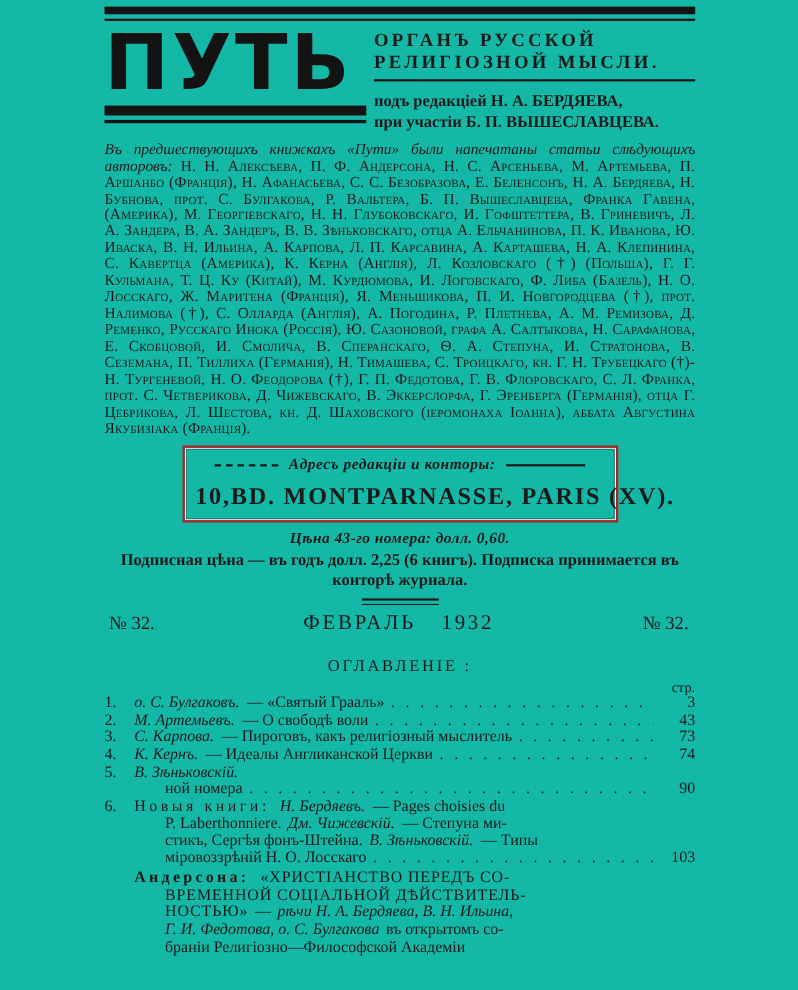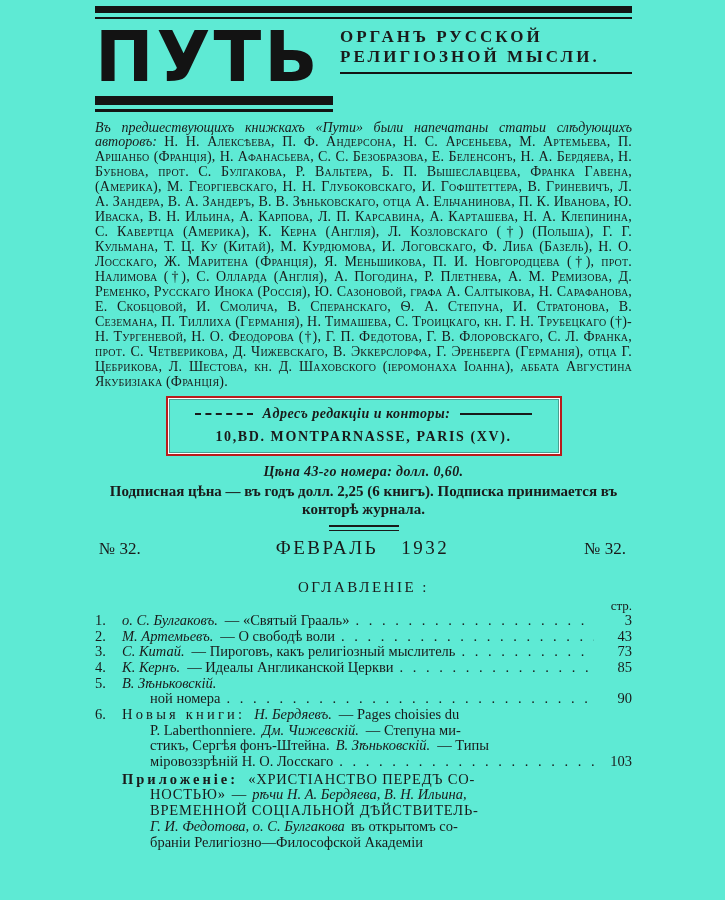--- a/index.html
+++ b/index.html
@@ -1,18 +1,18 @@
 <!DOCTYPE html>
 <html><head>
 <meta charset="utf-8">
 <style>
   html,body{margin:0;padding:0;background:#ffffff;}
   .page{
     position:relative;width:725px;height:900px;overflow:hidden;
-    background:#5eead4;color:#1a1a1a;
+    background:#14b8a6;color:#1a1a1a;
     font-family:"Liberation Serif","DejaVu Serif",serif;
   }
   .content{padding:6px 93px 0 95px;}
 
   
   .rule-a{height:7px;background:#141414;margin-bottom:4px;}
   .rule-b{height:2px;background:#141414;}
 
   
   .masthead{display:flex;justify-content:space-between;margin-top:5px;}
@@ -37,21 +37,21 @@
   
   .address-box{
     width:372px;margin:3px auto 8px;border:2px solid #b91c1c;
     box-shadow:0 0 0 1px #fefefe inset, 0 0 0 2px rgba(26,26,26,.35) inset;
     padding:8px 10px 9px;
   }
   .address-label-row{display:flex;align-items:center;justify-content:center;gap:10px;font-size:14px;}
   .dash-seg{width:58px;border-top:2px dashed #1a1a1a;}
   .solid-seg{width:72px;border-top:2px solid #1a1a1a;}
   .address-label{font-style:italic;font-weight:700;letter-spacing:0.5px;white-space:nowrap;}
-  .address{font-weight:700;font-size:14px;letter-spacing:1.6px;text-align:center;margin-top:7px;white-space:nowrap;}
+  .address{font-weight:700;font-size:22px;letter-spacing:1.6px;text-align:center;margin-top:7px;white-space:nowrap;}
 
   
   .pricing{text-align:center;margin-top:7px;}
   .price-line{font-style:italic;font-weight:700;font-size:14px;letter-spacing:0.4px;}
   .subscription{font-weight:700;font-size:15px;max-width:556px;margin:2px auto 0;line-height:1.2;}
 
   .mini-rule{width:70px;height:3px;margin:7px auto 5px;border-top:2px solid #1a1a1a;border-bottom:1px solid #1a1a1a;}
 
   
   .issue-row{display:flex;align-items:baseline;justify-content:space-between;font-weight:400;font-size:17px;padding:1px 6px 0 4px;}
@@ -93,20 +93,24 @@
         <div class="logo">ПУТЬ</div>
         <div class="logo-rule-a"></div>
         <div class="logo-rule-b"></div>
       </div>
       <div class="mast-right">
         <div class="subtitle">
           <div>ОРГАНЪ РУССКОЙ</div>
           <div>РЕЛИГІОЗНОЙ МЫСЛИ.</div>
         </div>
         <div class="subtitle-rule"></div>
+        <div class="editors">
+          <div>подъ редакціей Н. А. БЕРДЯЕВА,</div>
+          <div>при участіи Б. П. ВЫШЕСЛАВЦЕВА.</div>
+        </div>
       </div>
     </header>
 
     <p class="authors-note"><span class="intro">Въ предшествующихъ книжкахъ «Пути» были напечатаны статьи слѣдующихъ авторовъ:</span> <span class="authors">Н. Н. Алексѣева, П. Ф. Андерсона, Н. С. Арсеньева, М. Артемьева, П. Аршанбо (Франція), Н. Афанасьева, С. С. Безобразова, Е. Беленсонъ, Н. А. Бердяева, Н. Бубнова, прот. С. Булгакова, Р. Вальтера, Б. П. Вышеславцева, Франка Гавена, (Америка), М. Георгіевскаго, Н. Н. Глубоковскаго, И. Гофштеттера, В. Гриневичъ, Л. А. Зандера, В. А. Зандеръ, В. В. Зѣньковскаго, отца А. Ельчанинова, П. К. Иванова, Ю. Иваска, В. Н. Ильина, А. Карпова, Л. П. Карсавина, А. Карташева, Н. А. Клепинина, С. Кавертца (Америка), К. Керна (Англія), Л. Козловскаго (†) (Польша), Г. Г. Кульмана, Т. Ц. Ку (Китай), М. Курдюмова, И. Логовскаго, Ф. Либа (Базель), Н. О. Лосскаго, Ж. Маритена (Франція), Я. Меньшикова, П. И. Новгородцева (†), прот. Налимова (†), С. Олларда (Англія), А. Погодина, Р. Плетнева, А. М. Ремизова, Д. Ременко, Русскаго Инока (Россія), Ю. Сазоновой, графа А. Салтыкова, Н. Сарафанова, Е. Скобцовой, И. Смолича, В. Сперанскаго, Ѳ. А. Степуна, И. Стратонова, В. Сеземана, П. Тиллиха (Германія), Н. Тимашева, С. Троицкаго, кн. Г. Н. Трубецкаго (†)- Н. Тургеневой, Н. О. Феодорова (†), Г. П. Федотова, Г. В. Флоровскаго, С. Л. Франка, прот. С. Четверикова, Д. Чижевскаго, В. Эккерслорфа, Г. Эренберга (Германія), отца Г. Цебрикова, Л. Шестова, кн. Д. Шаховского (іеромонаха Іоанна), аббата Августина Якубизіака (Франція).</span></p>
 
     <div class="address-box">
       <div class="address-label-row">
         <span class="dash-seg"></span>
         <span class="address-label">Адресъ редакціи и конторы:</span>
         <span class="solid-seg"></span>
@@ -143,32 +147,32 @@
       <div class="toc-row">
         <span class="toc-num">2.</span>
         <span class="toc-author">М. Артемьевъ.</span>
         <span class="toc-text">— О свободѣ воли</span>
         <span class="leader"></span>
         <span class="toc-page">43</span>
       </div>
 
       <div class="toc-row">
         <span class="toc-num">3.</span>
-        <span class="toc-author">С. Китай.</span>
+        <span class="toc-author">С. Карпова.</span>
         <span class="toc-text">— Пироговъ, какъ религіозный мыслитель</span>
         <span class="leader"></span>
         <span class="toc-page">73</span>
       </div>
 
       <div class="toc-row">
         <span class="toc-num">4.</span>
         <span class="toc-author">К. Кернъ.</span>
         <span class="toc-text">— Идеалы Англиканской Церкви</span>
         <span class="leader"></span>
-        <span class="toc-page">85</span>
+        <span class="toc-page">74</span>
       </div>
 
       <div class="toc-row">
         <span class="toc-num">5.</span>
         <span class="toc-author">В. Зѣньковскій.</span>
       </div>
       <div class="toc-row indent">
         <span class="toc-text">ной номера</span>
         <span class="leader"></span>
         <span class="toc-page">90</span>
@@ -191,32 +195,32 @@
         <span class="toc-text">— Типы</span>
       </div>
       <div class="toc-row indent">
         <span class="toc-text">міровоззрѣній Н. О. Лосскаго</span>
         <span class="leader"></span>
         <span class="toc-page">103</span>
       </div>
 
       <div class="appendix">
         <div class="app-row">
-          <span class="app-label">Приложеніе:</span>
+          <span class="app-label">Андерсона:</span>
           <span class="app-caps">«ХРИСТІАНСТВО ПЕРЕДЪ СО-</span>
+        </div>
+        <div class="app-row indent">
+          <span class="app-caps">ВРЕМЕННОЙ СОЦІАЛЬНОЙ ДѢЙСТВИТЕЛЬ-</span>
         </div>
         <div class="app-row indent">
           <span class="app-caps seg">НОСТЬЮ»</span>
           <span class="seg">—</span>
           <span class="app-italic">рѣчи Н. А. Бердяева, В. Н. Ильина,</span>
         </div>
         <div class="app-row indent">
-          <span class="app-caps">ВРЕМЕННОЙ СОЦІАЛЬНОЙ ДѢЙСТВИТЕЛЬ-</span>
-        </div>
-        <div class="app-row indent">
           <span class="app-italic">Г. И. Федотова, о. С. Булгакова</span>
           <span class="toc-text">въ открытомъ со-</span>
         </div>
         <div class="app-row indent">
           <span class="toc-text">браніи Религіозно—Философской Академіи</span>
         </div>
       </div>
 
     </div>
   </div>

